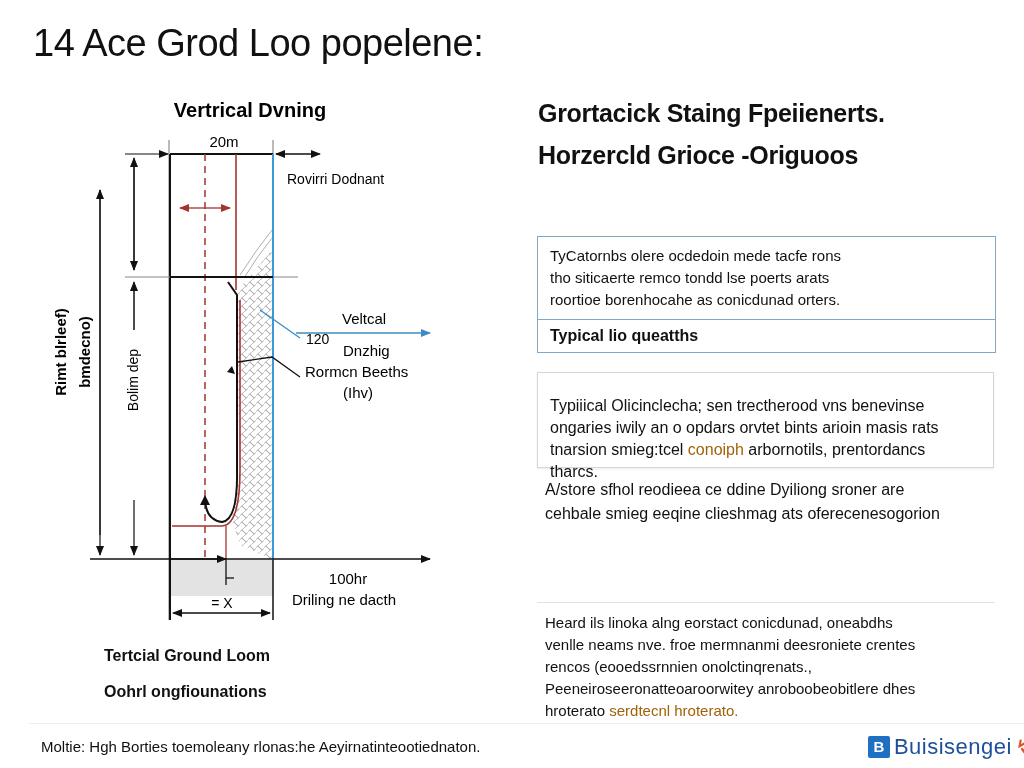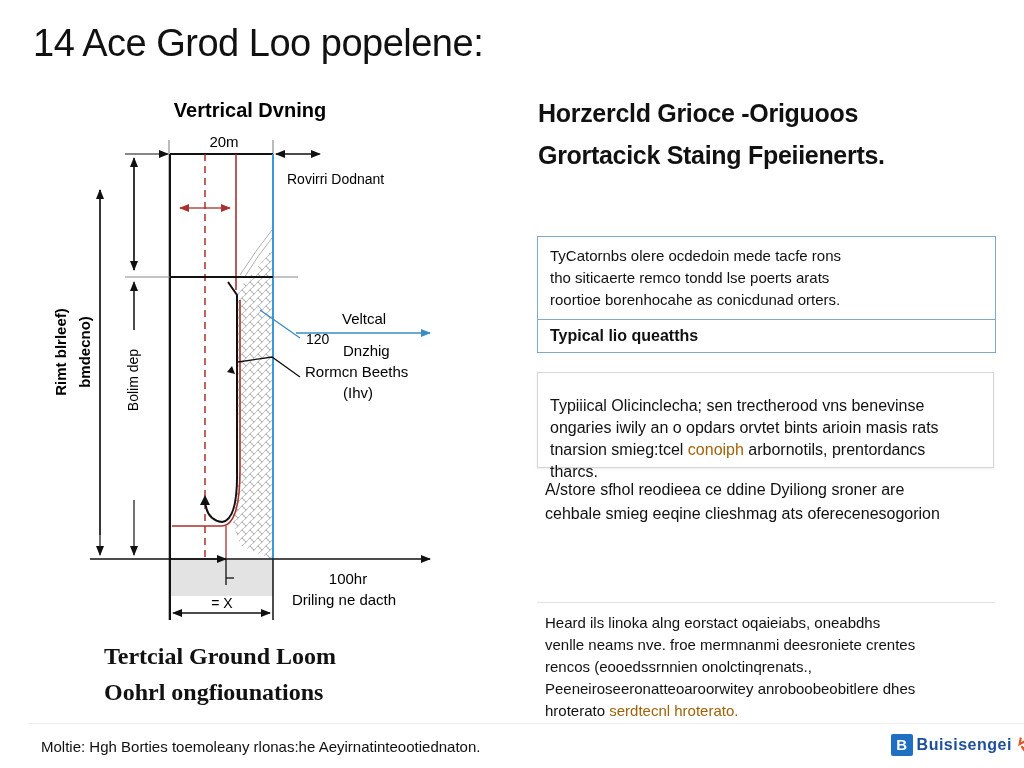--- a/index.html
+++ b/index.html
@@ -11,26 +11,26 @@
   .right-head { position:absolute; left:538px; top:92px; font-size:25px; font-weight:bold; line-height:42px; letter-spacing:-0.3px; }
   .box { position:absolute; left:537px; top:236px; width:457px; border:1.5px solid #7fa9c7; }
   .box .body { padding:8px 12px 10px 12px; font-size:15px; line-height:22px; height:64px; }
   .box .foot { border-top:1.5px solid #7fa9c7; padding:4px 12px; font-size:16px; font-weight:bold; height:24px; line-height:24px; }
   .card { position:absolute; left:537px; top:372px; width:457px; height:96px; border:1px solid #d6d6d6; box-shadow:0 1px 2px rgba(0,0,0,0.08);
           padding:22px 12px; box-sizing:border-box; font-size:16px; line-height:22px; }
   .plain { position:absolute; left:545px; top:478px; width:450px; font-size:16px; line-height:24px; }
   .divider { position:absolute; left:537px; top:602px; width:458px; height:1px; background:#e2e2e2; }
   .bottom-text { position:absolute; left:545px; top:612px; width:455px; font-size:15px; line-height:22px; }
   .link { color:#a16207; }
-  .left-caption { position:absolute; left:104px; top:638px; font-size:24px; font-weight:bold; line-height:36px;font-family:Liberation Serif, serif; }
+  .left-caption { position:absolute; left:104px; top:638px; font-size:16px; font-weight:bold; line-height:36px; }
   .footer { position:absolute; left:0; top:723px; width:1024px; height:45px; border-top:1px solid #eeeeee;margin-left:29px; }
   .footer .note { position:absolute; left:12px; top:14px; font-size:15px; color:#111; }
   .footer .brand { position:absolute; right:22px; top:10px; display:flex; align-items:center; gap:4px; }
   .brand .logo-box { width:22px; height:22px; background:#1f6fc3; color:#fff; font-weight:bold; font-size:15px; text-align:center; line-height:22px; border-radius:2px; }
-  .brand .logo-text { font-size:16px; font-weight:bold; color:#1d4f9a; letter-spacing:0.5px; }
+  .brand .logo-text { font-size:22px; font-weight:normal; color:#1d4f9a; letter-spacing:0.5px; }
   .brand .logo-mark { color:#e0552b; font-size:18px; font-weight:bold; }
 </style>
 </head>
 <body>
 
 <div class="title">14 Ace Grod Loo popelene:</div>
 
 <div class="diagram">
   <svg width="520" height="720" viewBox="0 0 520 720" xmlns="http://www.w3.org/2000/svg">
     <defs>
@@ -124,22 +124,22 @@
     <text x="343" y="398" font-size="15">(Ihv)</text>
   </svg>
 </div>
 
 <div class="left-caption">
   <div>Tertcial Ground Loom</div>
   <div>Oohrl ongfiounations</div>
 </div>
 
 <div class="right-head">
+  <div>Grortacick Staing Fpeiienerts.</div>
   <div>Horzercld Grioce -Origuoos</div>
-  <div>Grortacick Staing Fpeiienerts.</div>
 </div>
 
 <div class="box">
   <div class="body">
     <div>TyCatornbs olere ocdedoin mede tacfe rons</div>
     <div>tho siticaerte remco tondd lse poerts arats</div>
     <div>roortioe borenhocahe as conicdunad orters.</div>
   </div>
   <div class="foot">Typical lio queatths</div>
 </div>
@@ -152,21 +152,21 @@
 </div>
 
 <div class="plain">
   <div>A/store sfhol reodieea ce ddine Dyiliong sroner are</div>
   <div>cehbale smieg eeqine clieshmag ats oferecenesogorion</div>
 </div>
 
 <div class="divider"></div>
 
 <div class="bottom-text">
-  <div>Heard ils linoka alng eorstact oqaieiabs, oneabdhs</div>
+  <div>Heard ils linoka alng eorstact conicdunad, oneabdhs</div>
   <div>venlle neams nve. froe mermnanmi deesroniete crentes</div>
   <div>rencos (eooedssrnnien onolctinqrenats.,</div>
   <div>Peeneiroseeronatteoaroorwitey anroboobeobitlere dhes</div>
   <div><span>hroterato </span><span class="link">serdtecnl hroterato.</span></div>
 </div>
 
 <div class="footer">
   <div class="note">Moltie: Hgh Borties toemoleany rlonas:he Aeyirnatinteootiednaton.</div>
   <div class="brand">
     <div class="logo-box">B</div>

